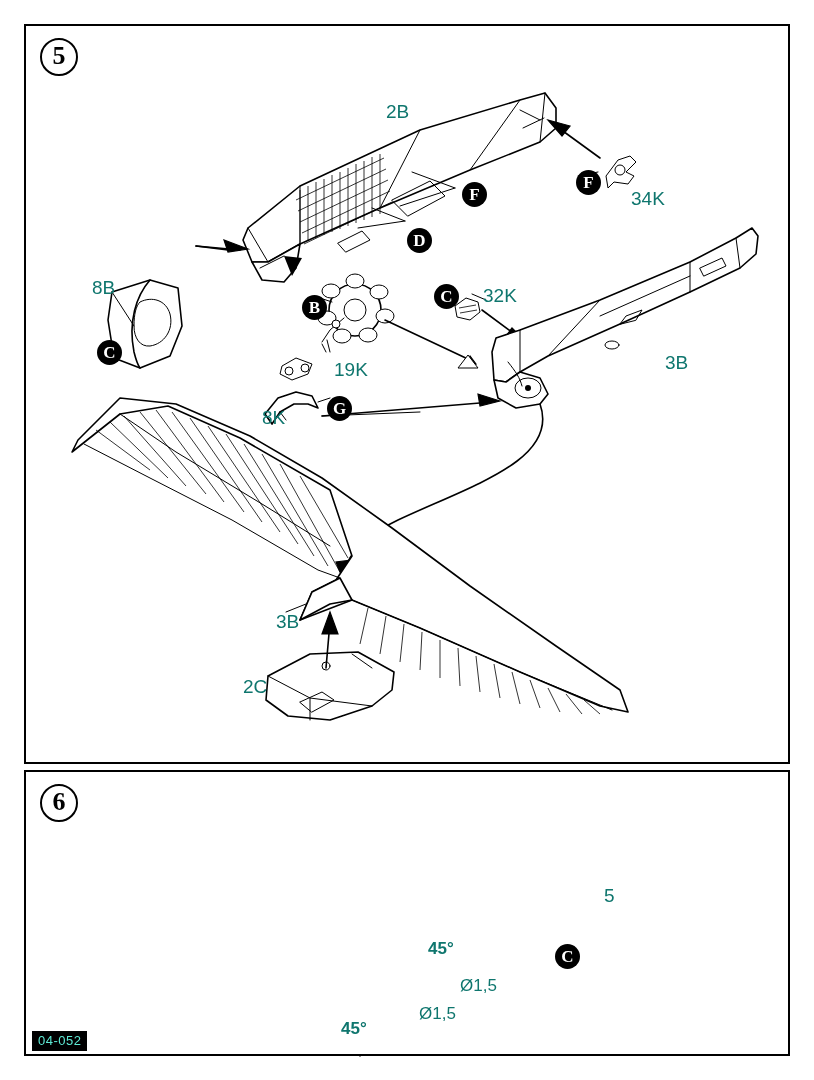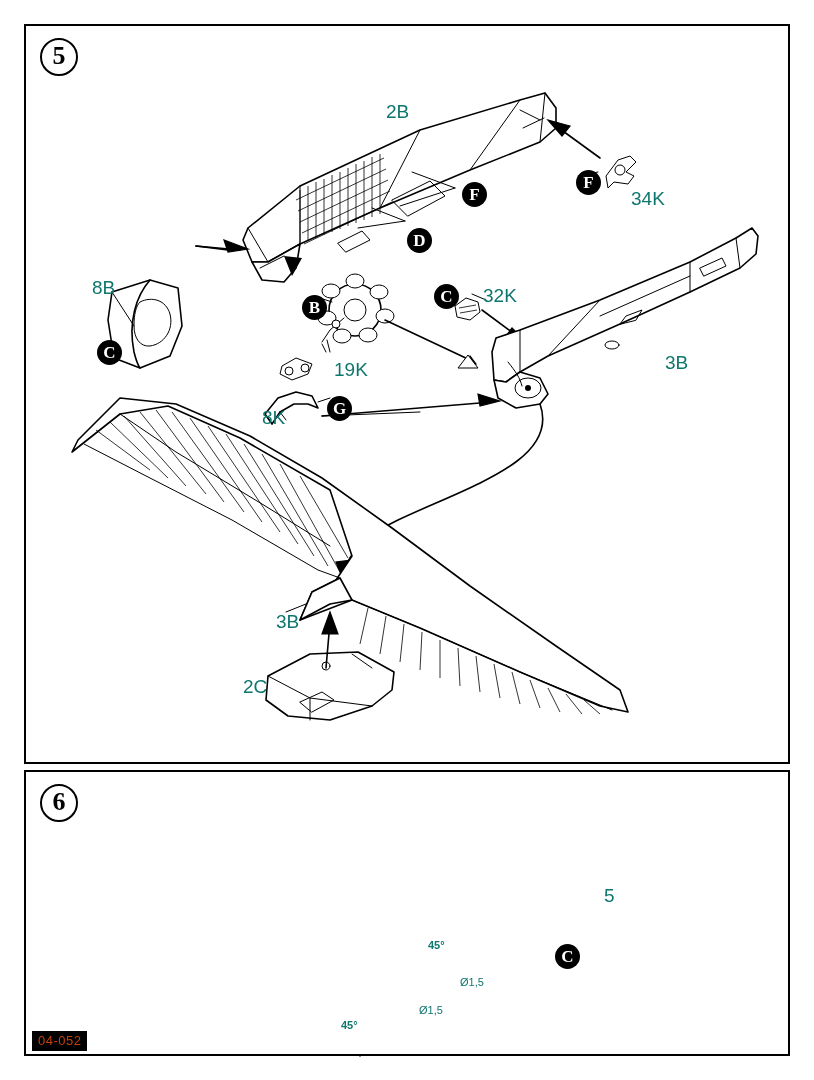--- a/index.html
+++ b/index.html
@@ -10,27 +10,27 @@
   #panel5{left:24px;top:24px;width:766px;height:740px;}
   #panel6{left:24px;top:770px;width:766px;height:286px;}
 
   .step-badge{position:absolute;font-family:"Liberation Serif",serif;font-size:30px;font-weight:700;line-height:1;color:#000;}
   .step-badge .ring{
     display:inline-block;width:34px;height:34px;border:2px solid #000;border-radius:50%;
     text-align:center;line-height:31px;font-size:26px;
   }
 
   .lbl{position:absolute;font-family:Liberation Sans, sans-serif;font-size:19px;font-weight:400;color:#0f766e;white-space:nowrap;}
-  .lbl.small{font-size:11px;}
+  .lbl.small{font-size:17px;}
   .lbl.bold{font-weight:700;}
 
   .bullet{position:absolute;width:25px;height:25px;border-radius:50%;background:#000;color:#fff;
     font-family:"Liberation Serif",serif;font-weight:700;font-size:17px;line-height:25px;text-align:center;}
 
-  .partcode{position:absolute;background:#000;color:#c2410c;font-family:"Liberation Sans",sans-serif;
+  .partcode{position:absolute;background:#000;color:#5eead4;font-family:"Liberation Sans",sans-serif;
     font-size:13px;letter-spacing:.5px;padding:2px 6px 3px 6px;}
 
   svg.art{position:absolute;left:0;top:0;overflow:visible;}
   .ln{fill:none;stroke:#000;stroke-width:1.6;stroke-linejoin:round;stroke-linecap:round;}
   .ln-th{fill:none;stroke:#000;stroke-width:1;stroke-linejoin:round;stroke-linecap:round;}
   .ln-hair{fill:none;stroke:#000;stroke-width:.8;}
   .fillw{fill:#fff;stroke:#000;stroke-width:1.6;stroke-linejoin:round;}
   .fillw-th{fill:#fff;stroke:#000;stroke-width:1;stroke-linejoin:round;}
   .fillk{fill:#000;stroke:none;}
   .arrow{fill:#000;stroke:#000;stroke-width:1.2;}

